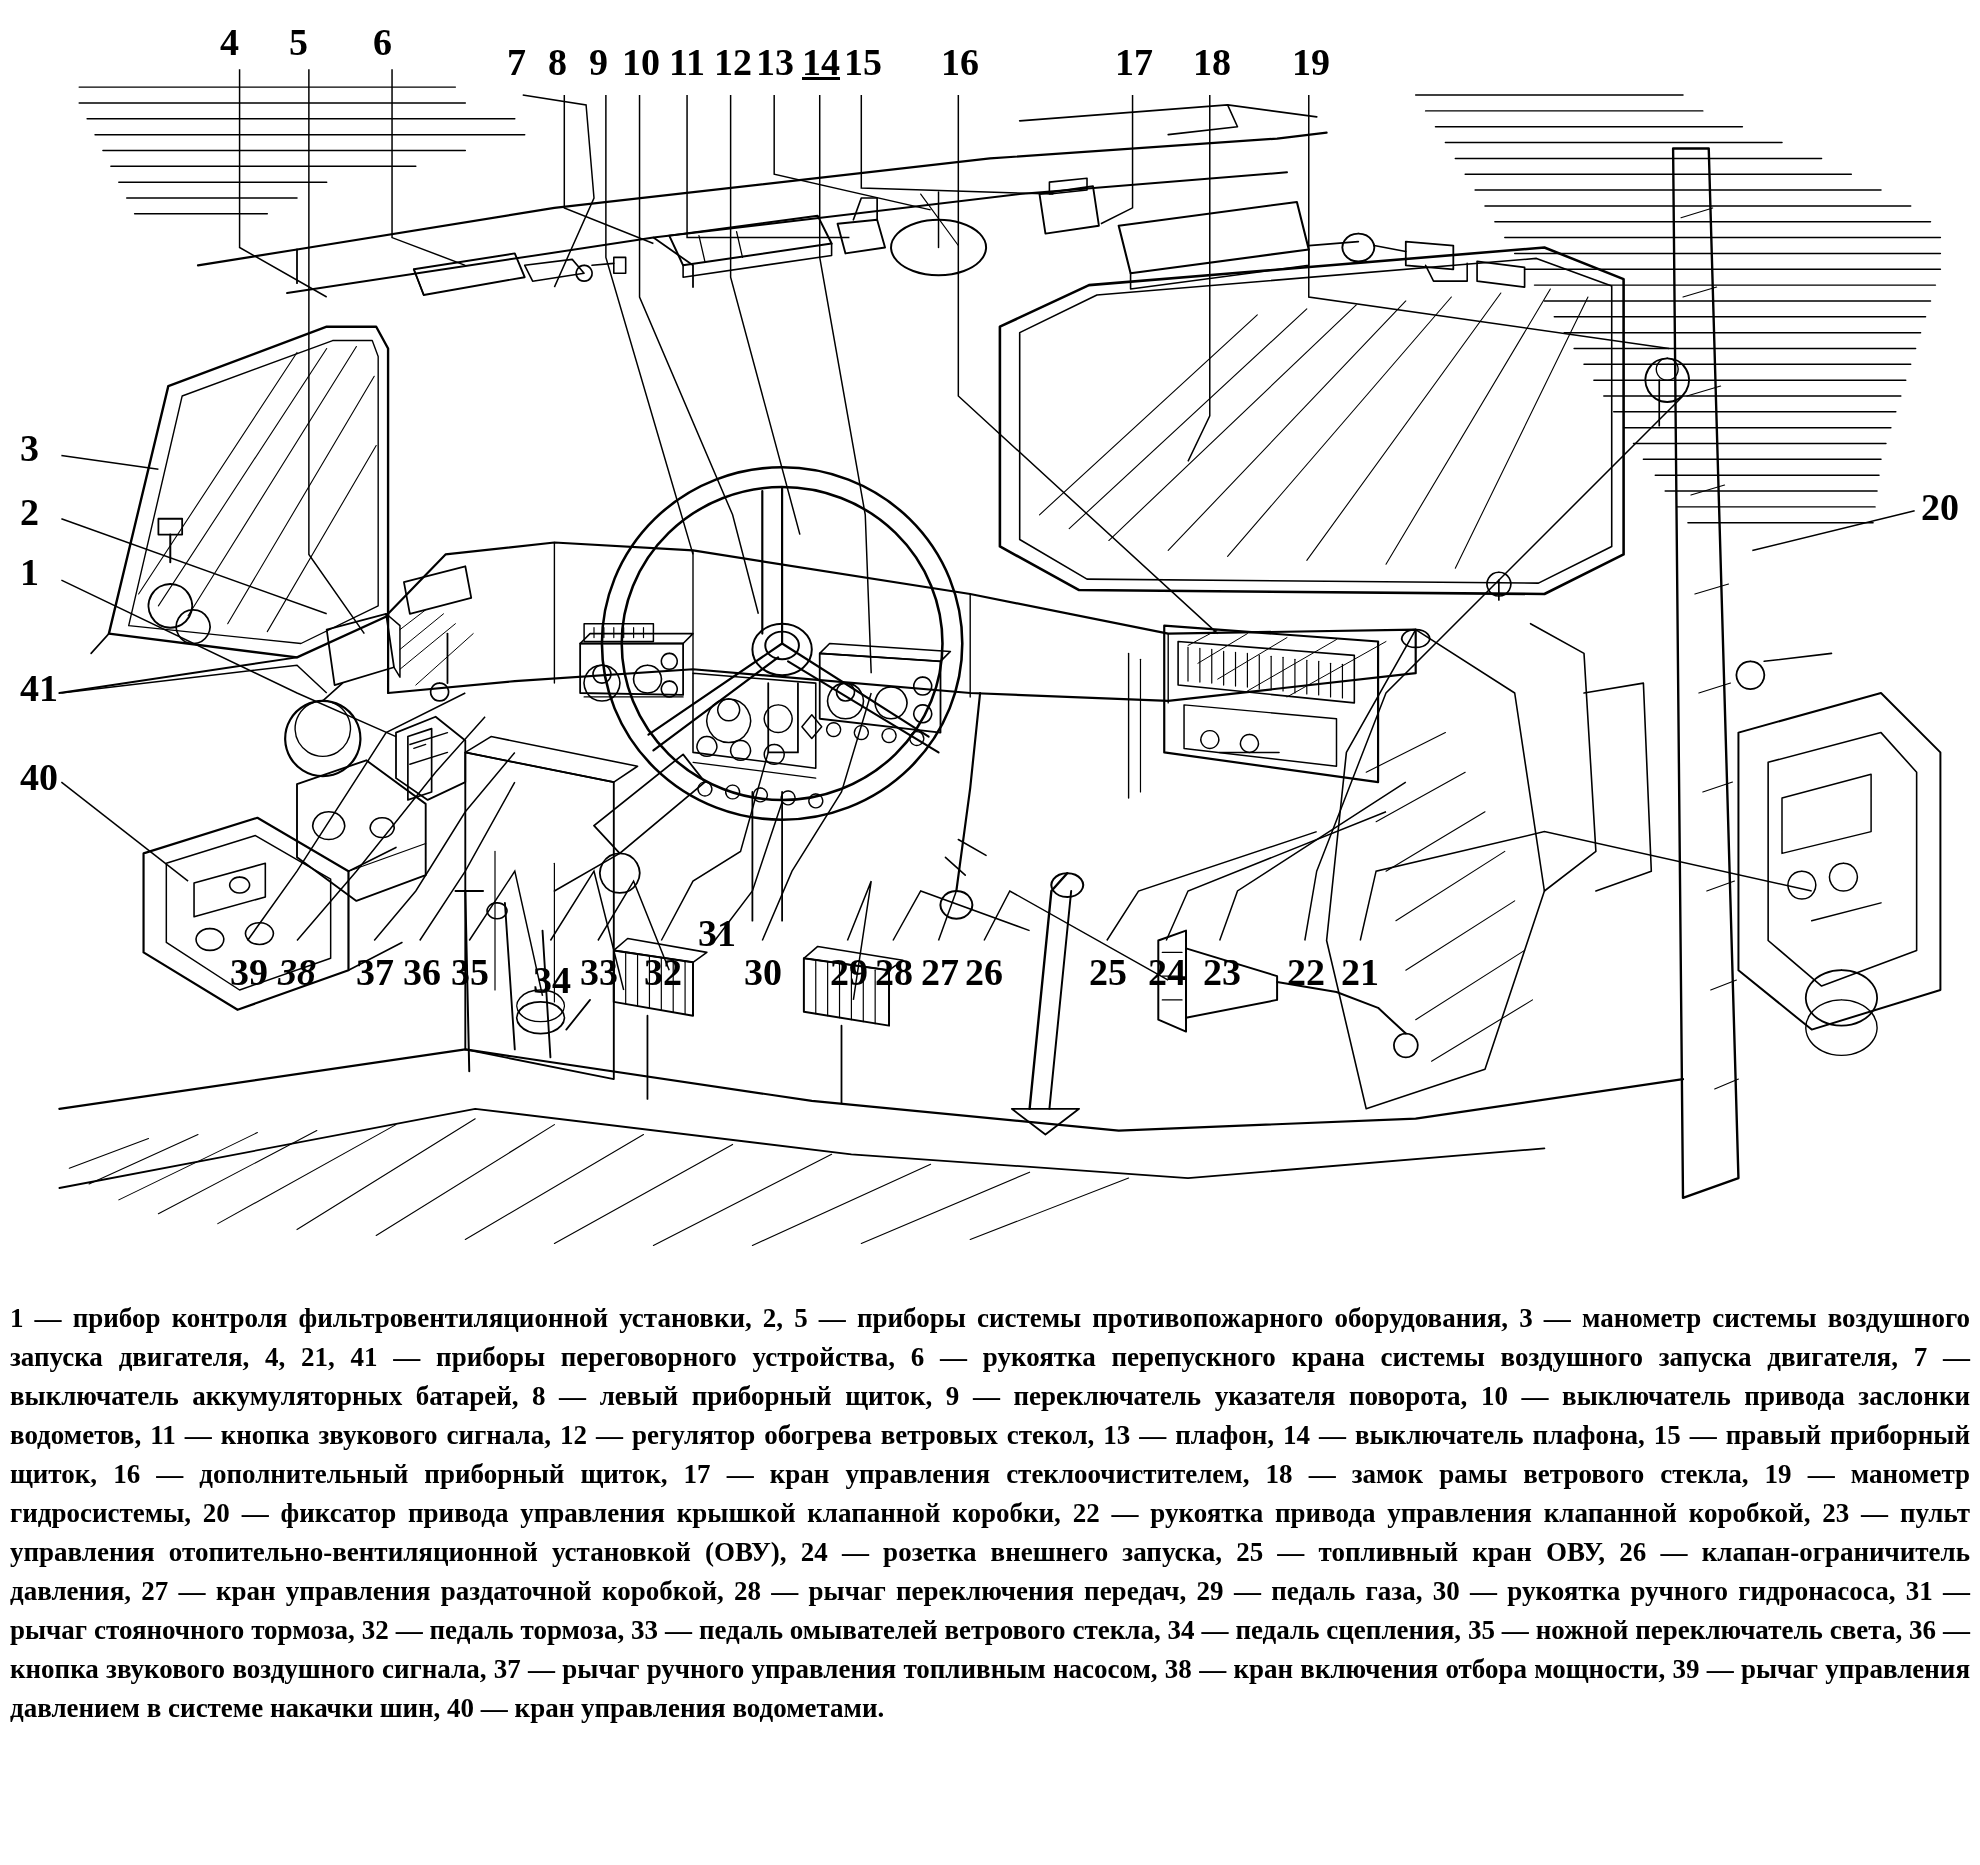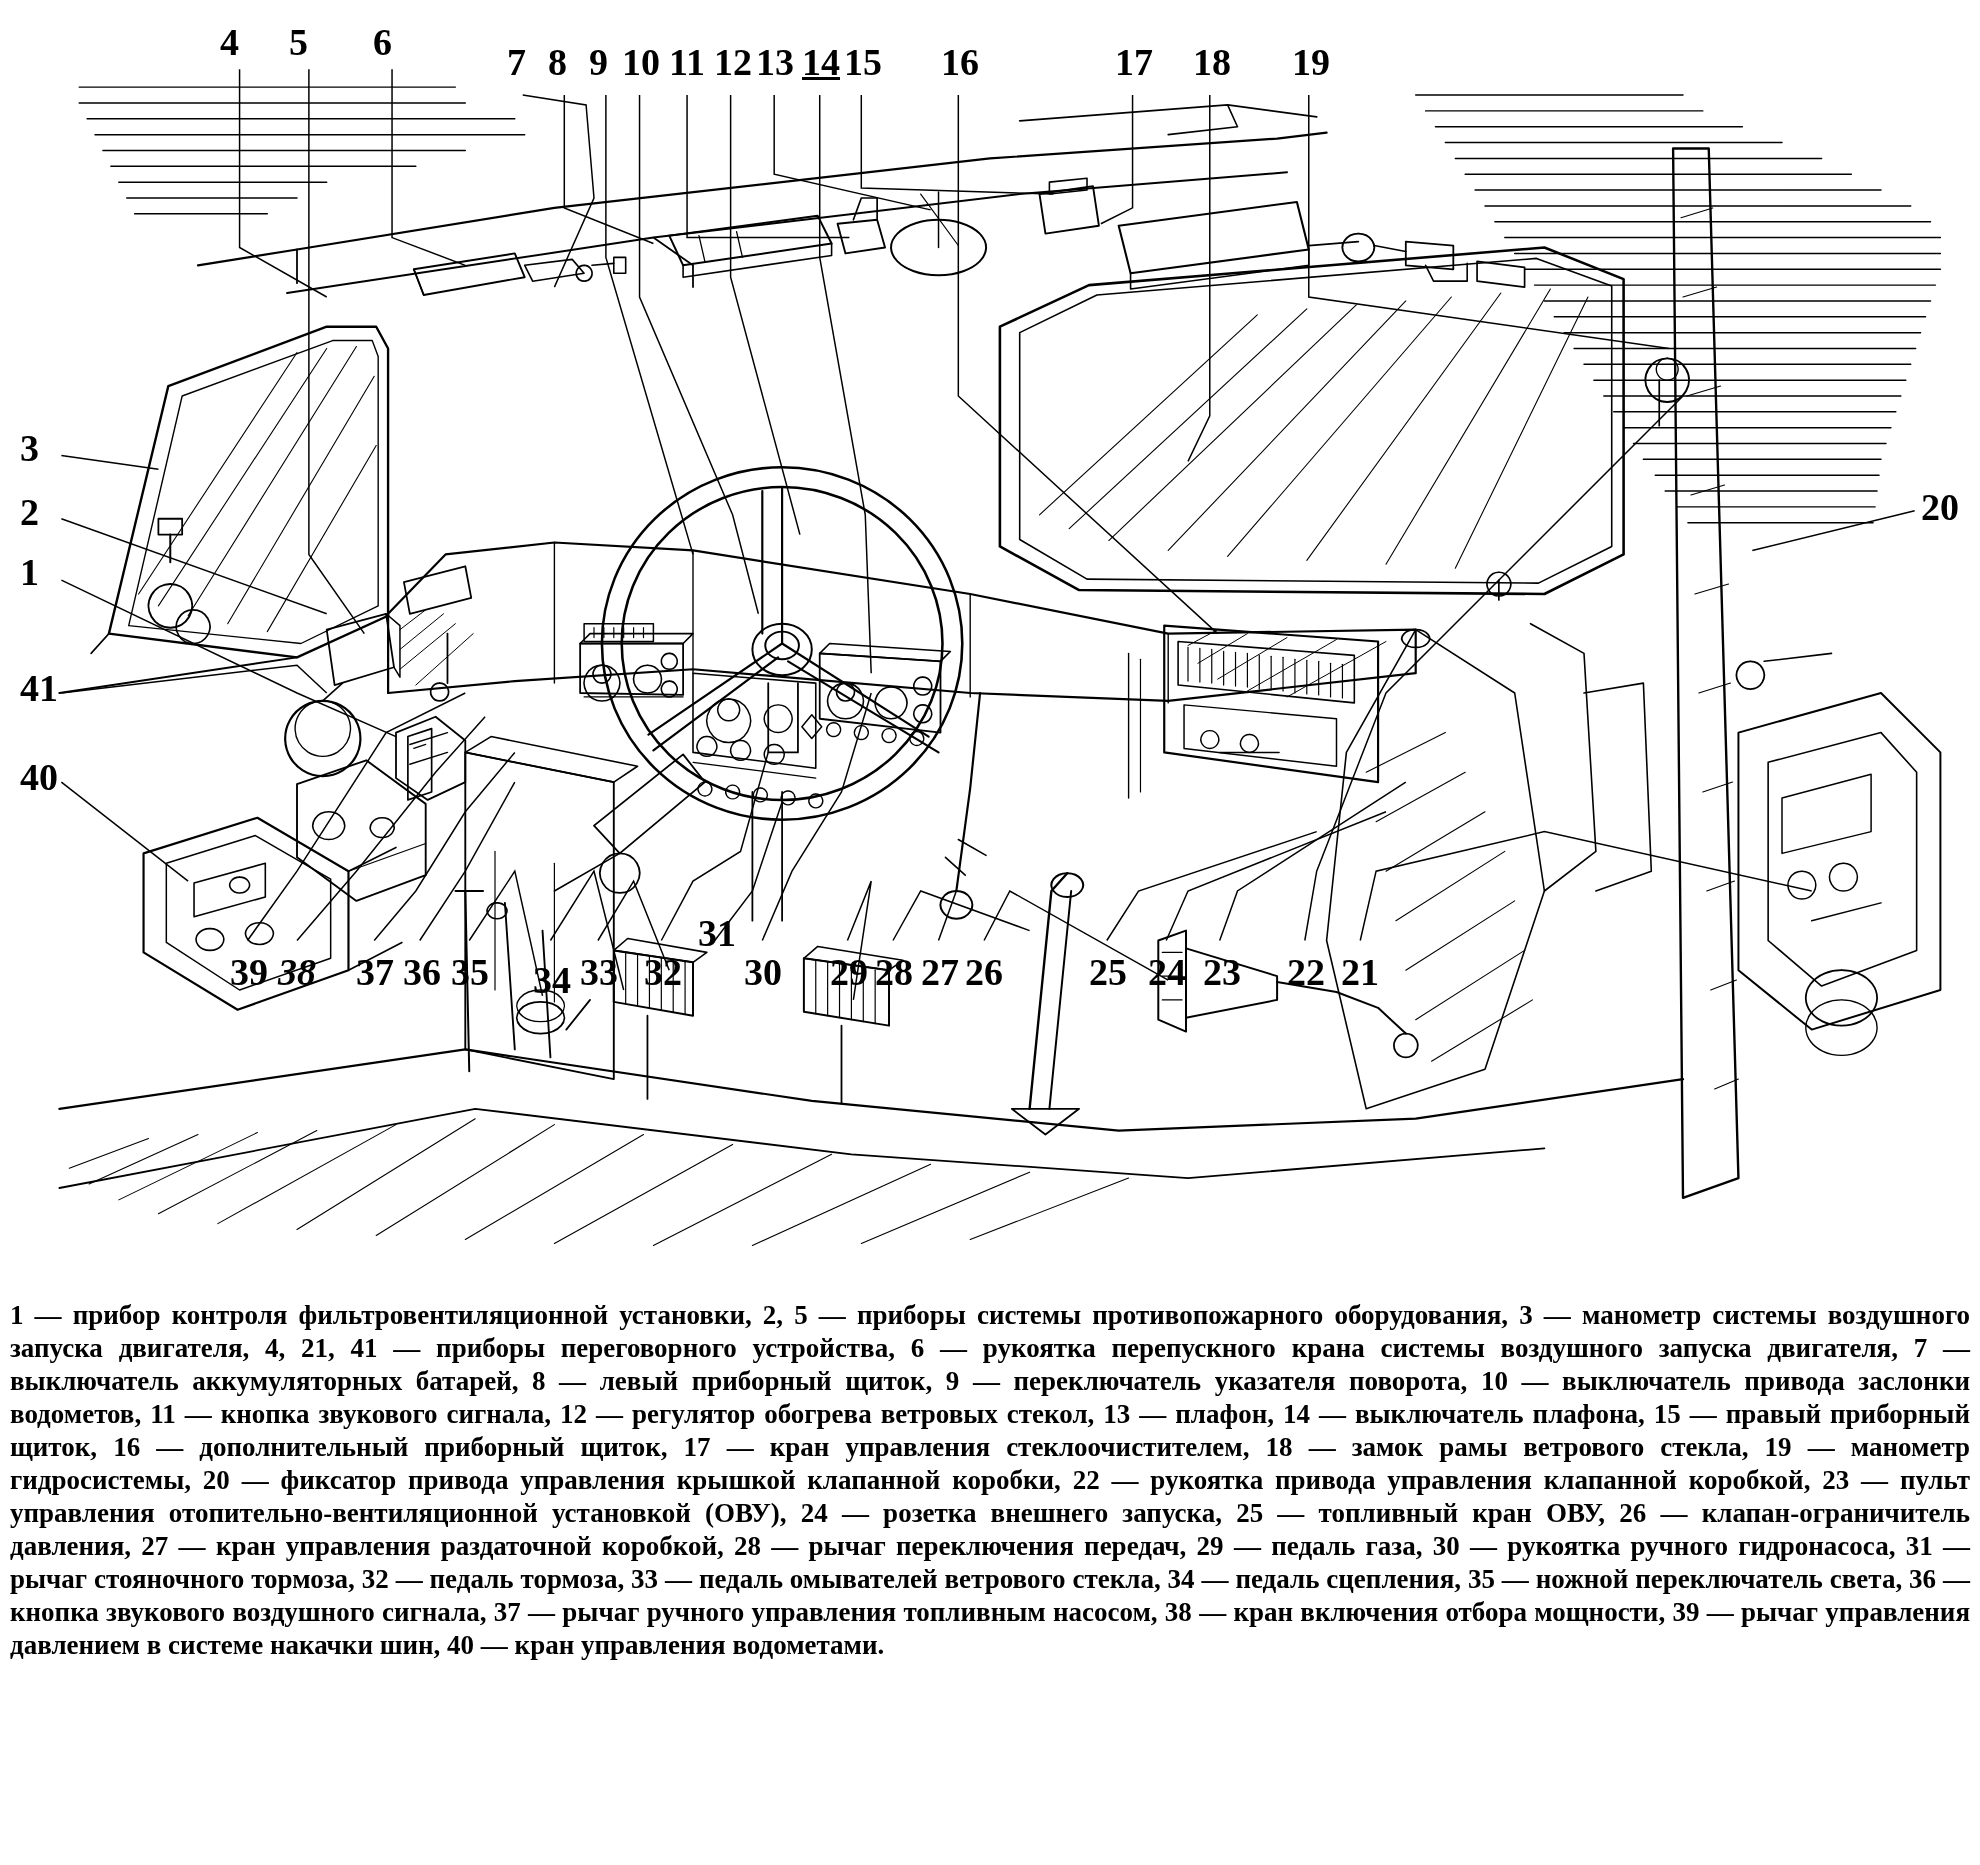--- a/index.html
+++ b/index.html
@@ -41,21 +41,21 @@
     white-space: nowrap;
   }
   
   #caption {
     position: absolute;
     left: 10px;
     top: 1299px;
     width: 1960px;
     font-family: "Liberation Serif", serif;
     font-size: 27px;
-    line-height: 33px;
+    line-height: 39px;
     font-weight: bold;
     text-align: justify;
     color: #000;
   }
   #caption p {
     margin: 0;
   }
 </style>
 </head>
 <body>

